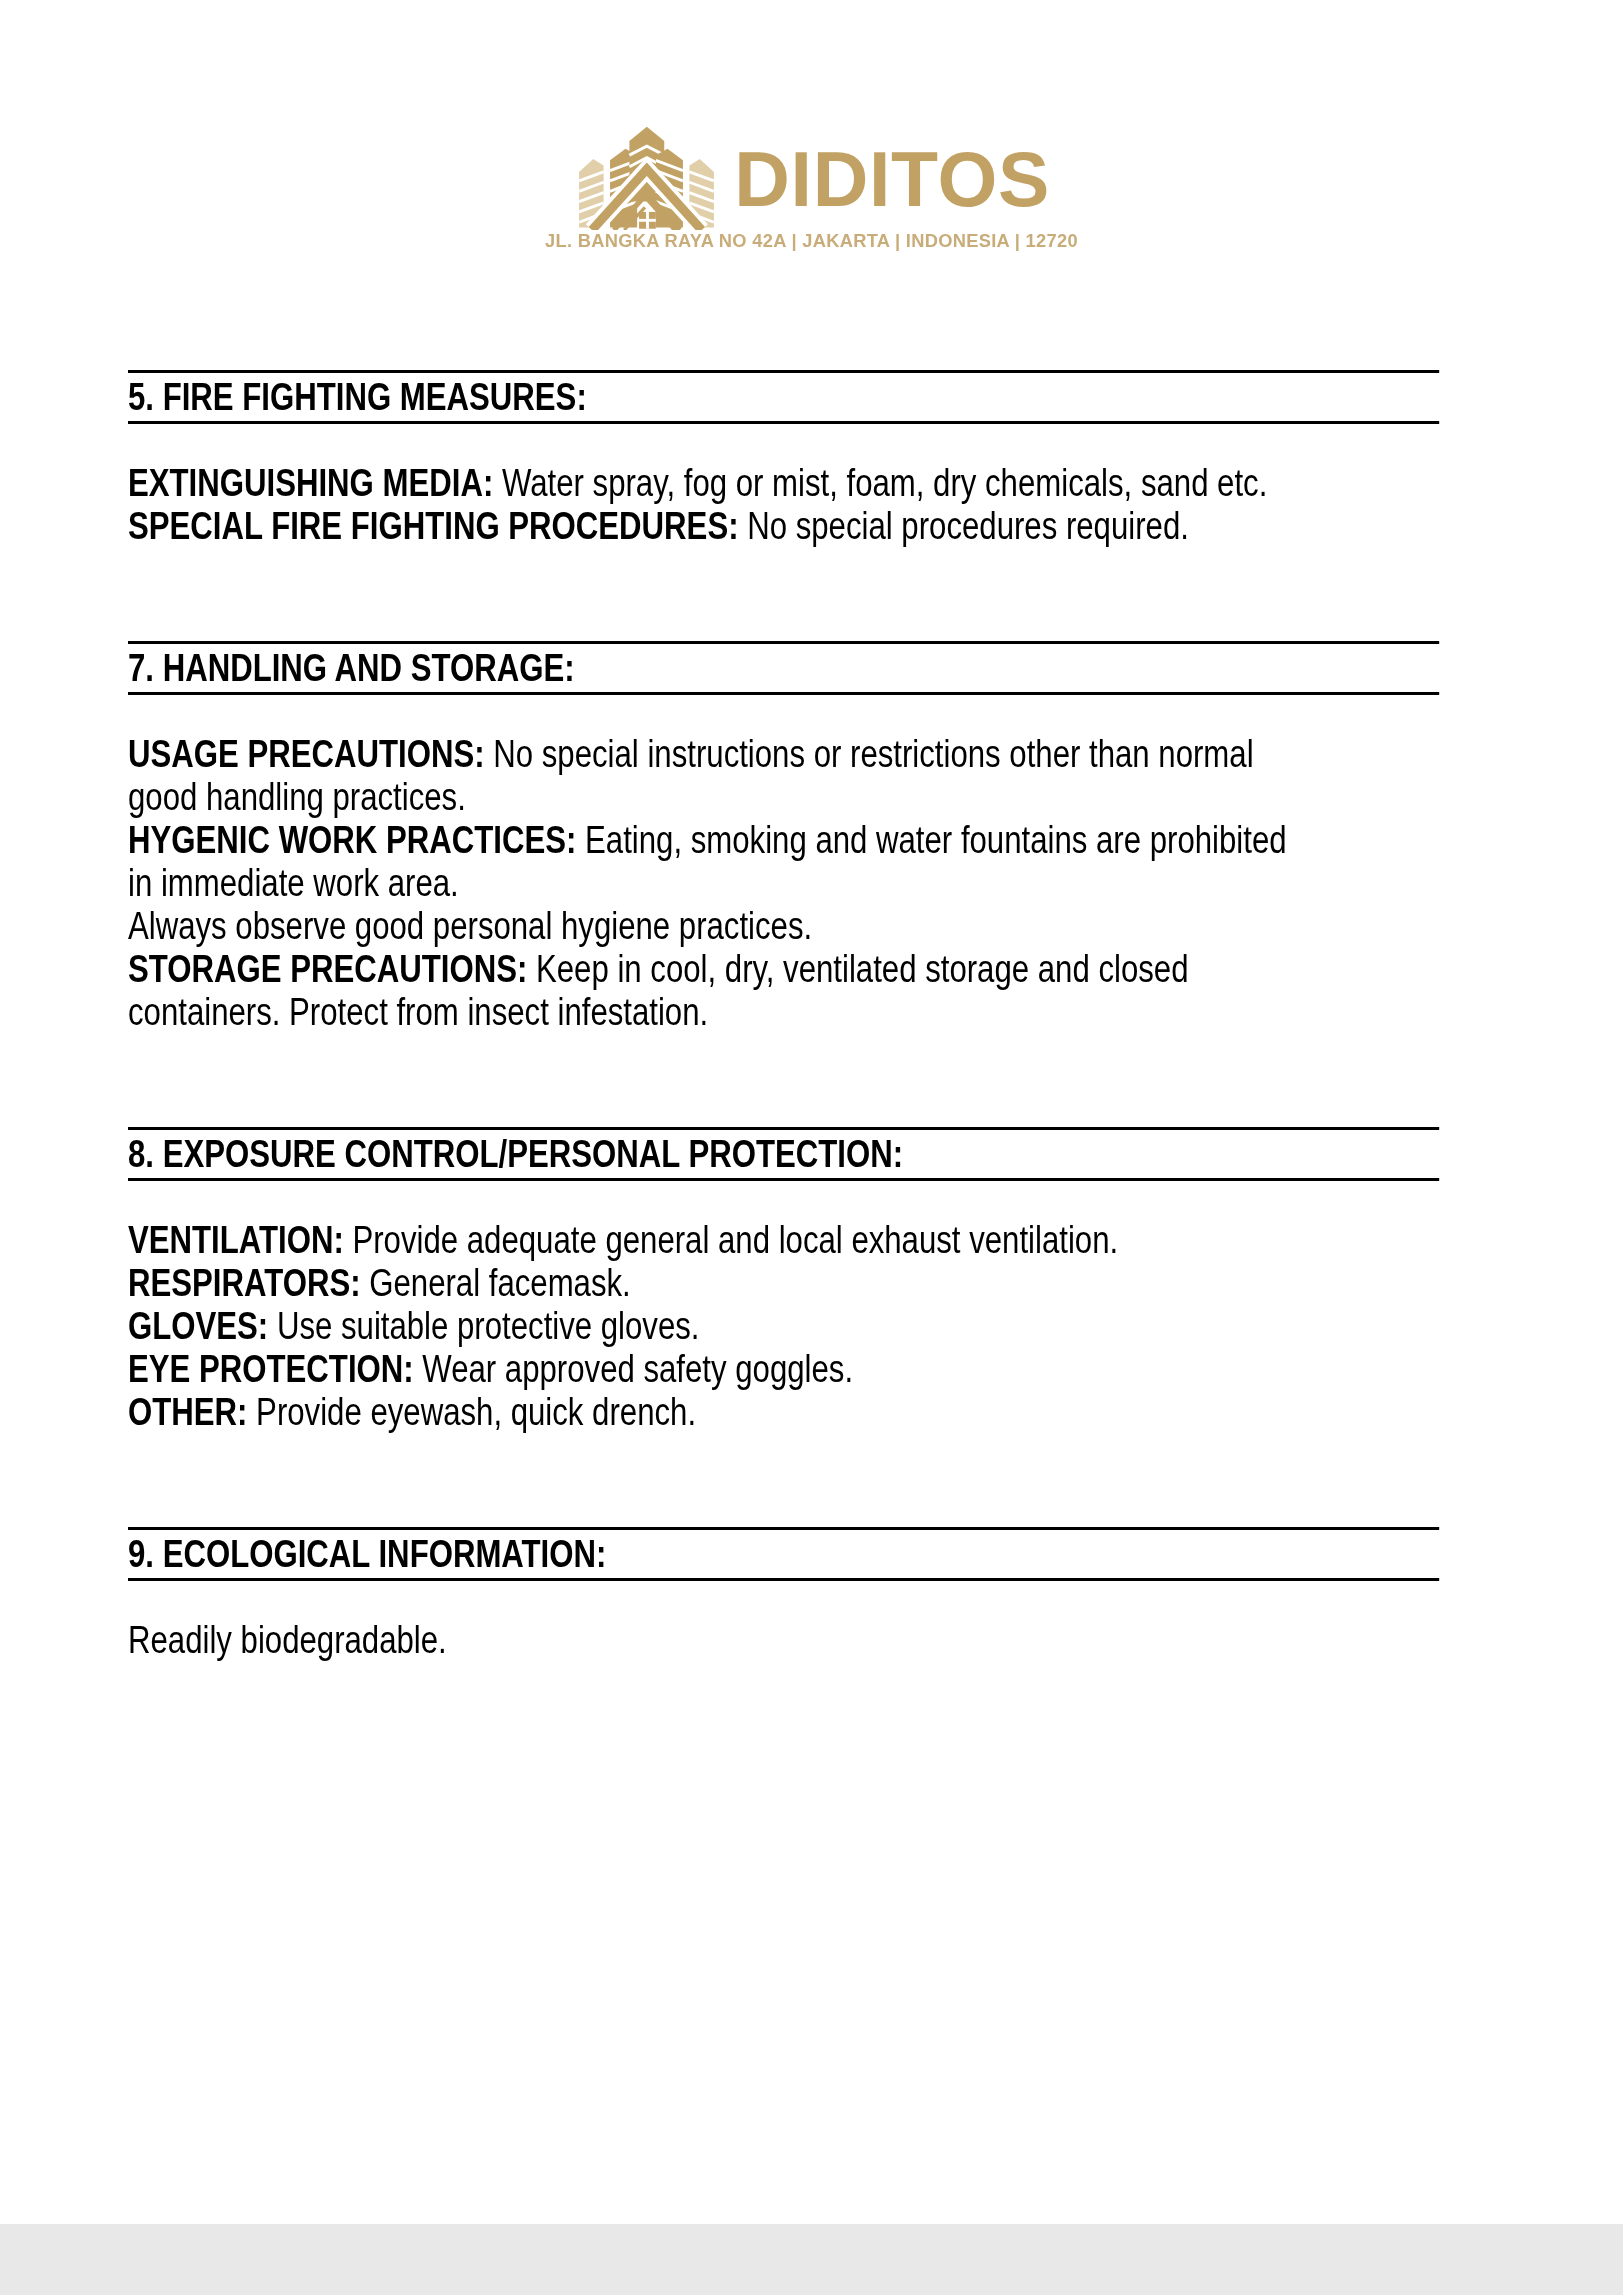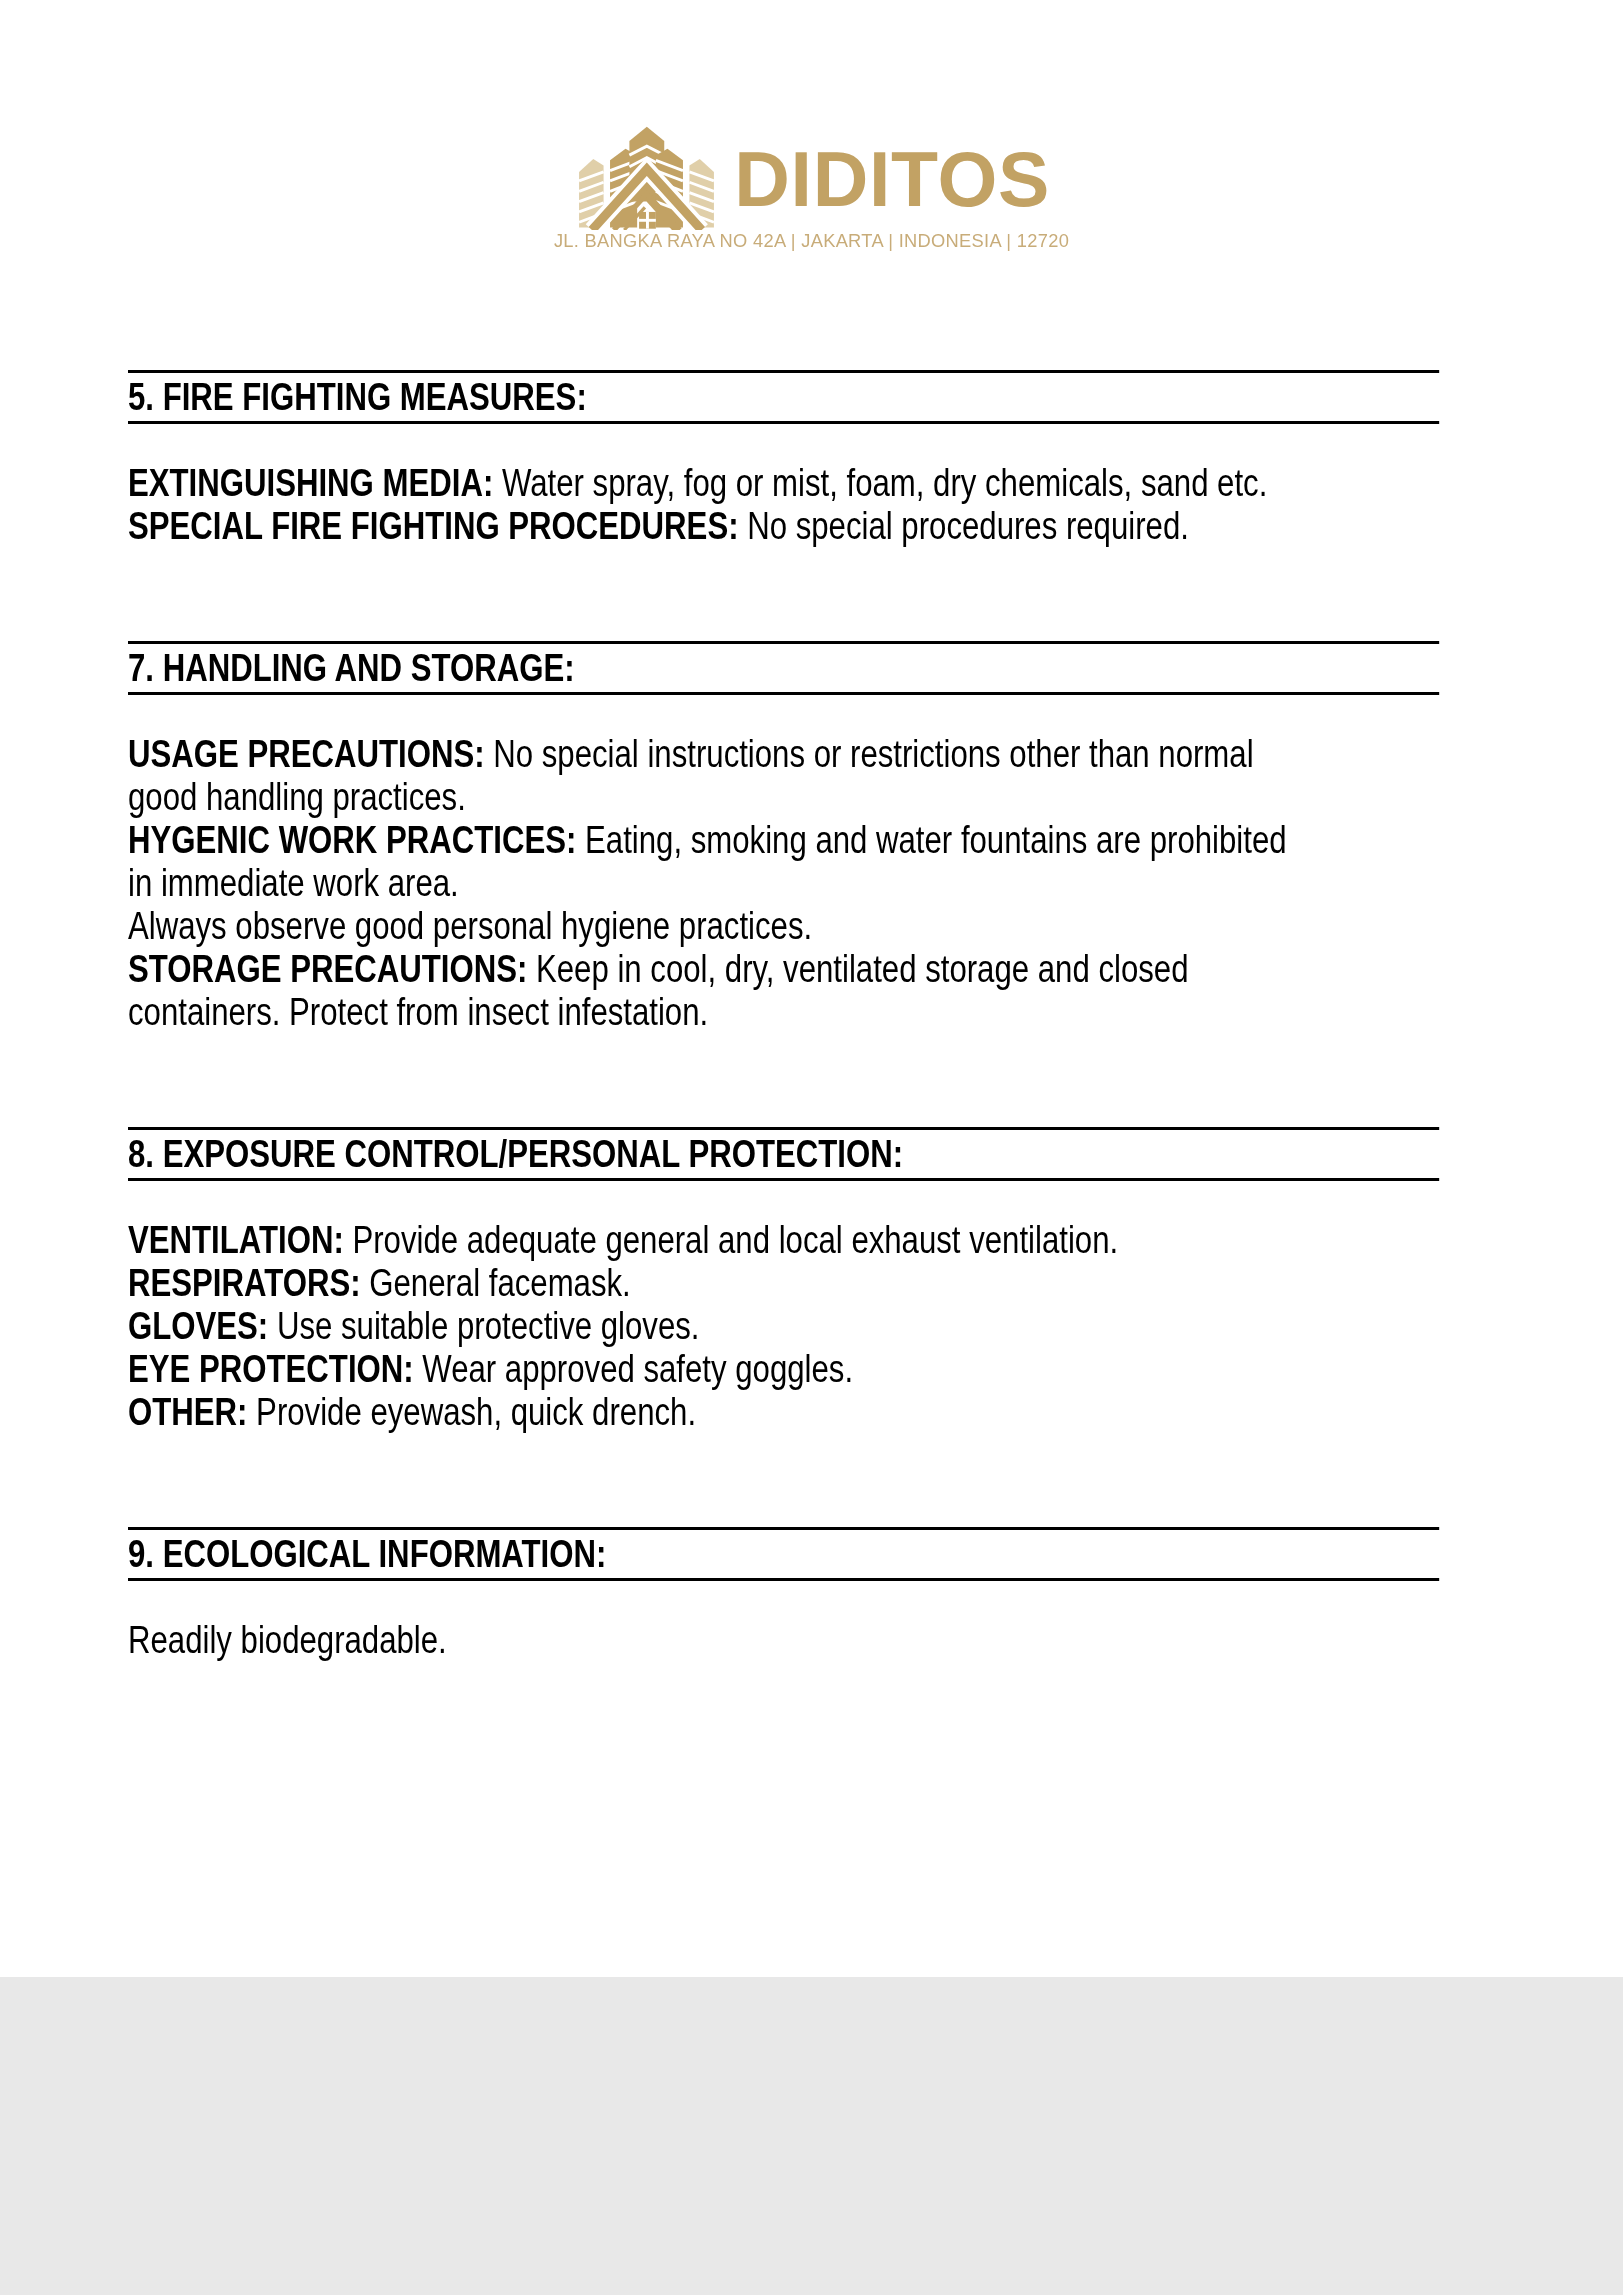--- a/index.html
+++ b/index.html
@@ -9,21 +9,21 @@
     --ink:#000000;
     --rule:#000000;
     --page-bg:#FFFFFF;
   }
   *{margin:0;padding:0;box-sizing:border-box;}
   html,body{background:#e8e8e8;}
   body{font-family:"Liberation Sans","DejaVu Sans",sans-serif;}
   .page{
     position:relative;
     width:1623px;
-    height:1977px;
+    height:2224px;
     background:var(--page-bg);
     overflow:hidden;
     margin:0 auto;
   }
   
   .brand{padding-top:116px;text-align:center;}
   .brand-row{
     display:flex;
     justify-content:center;
     align-items:flex-start;
@@ -41,21 +41,21 @@
     font-size:77px;
     line-height:1;
     font-weight:bold;
     letter-spacing:0.7px;
     color:var(--gold);
   }
   .brand-addr{
     font-size:18.3px;
     line-height:21.6px;
     letter-spacing:0.3px;
-    font-weight:normal;
+    font-weight:bold;
     color:var(--gold-address);
   }
   
   .sections{margin-left:128px;width:1311px;margin-top:118px;}
   .section + .section{margin-top:93px;}
   .narrow{
     transform:scaleX(0.82);
     transform-origin:0 0;
     width:121.95%;
   }

